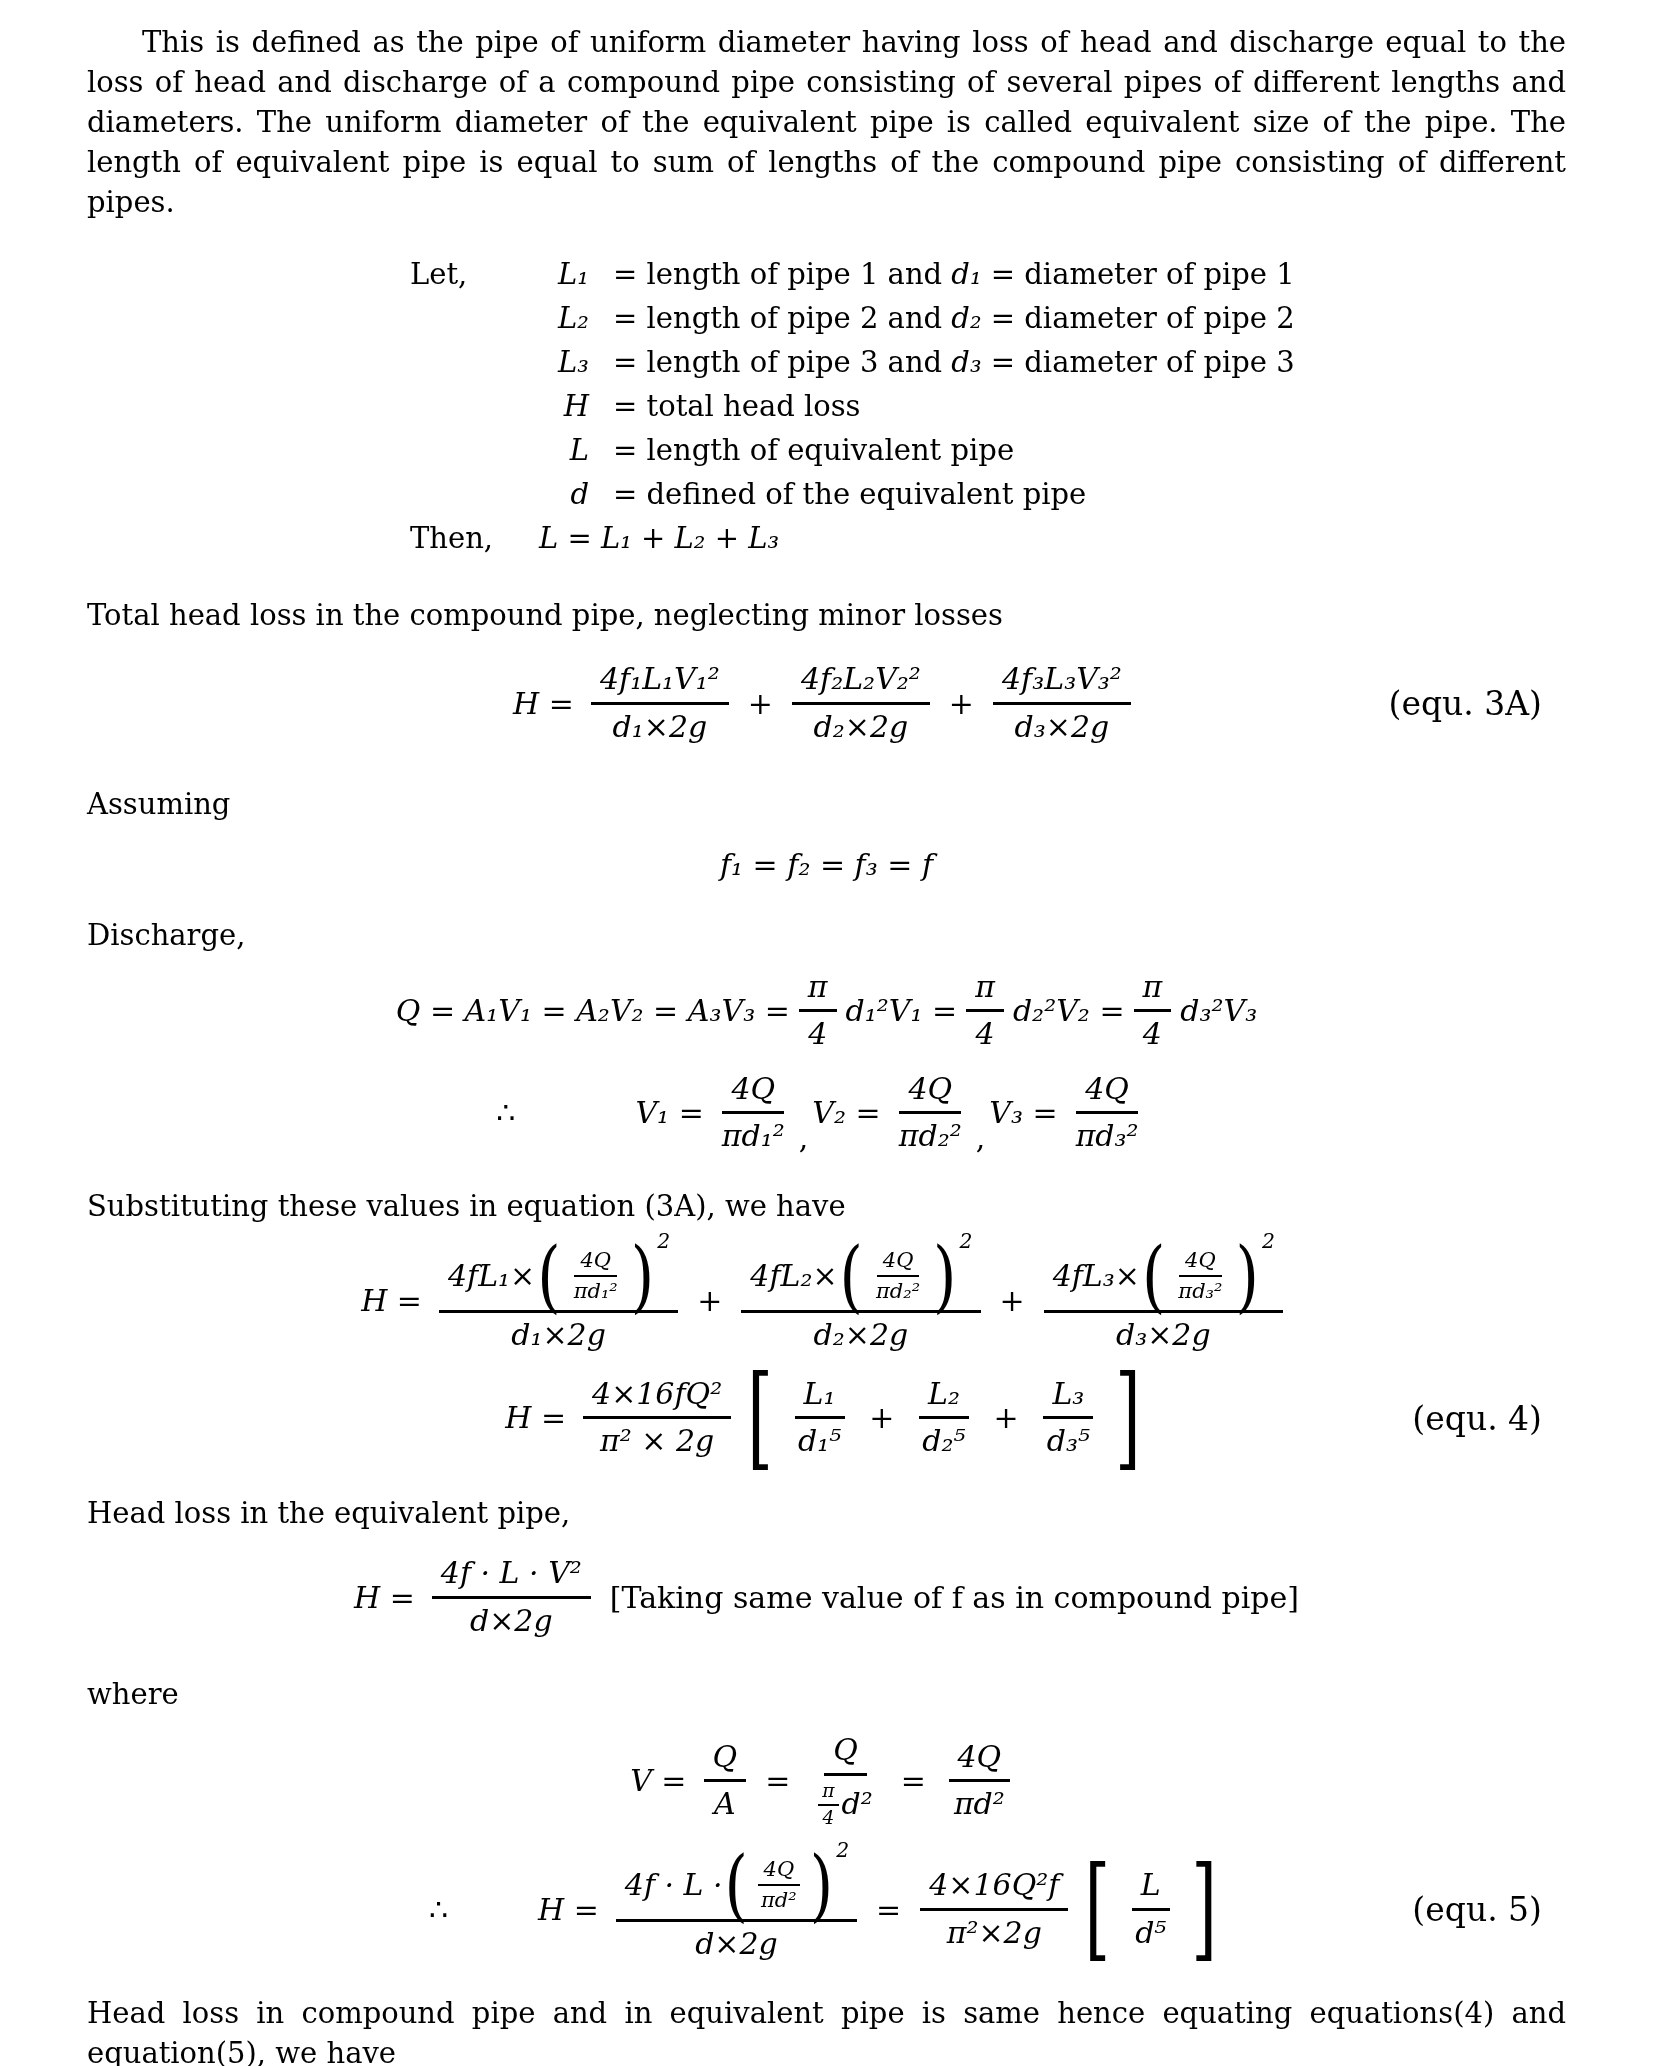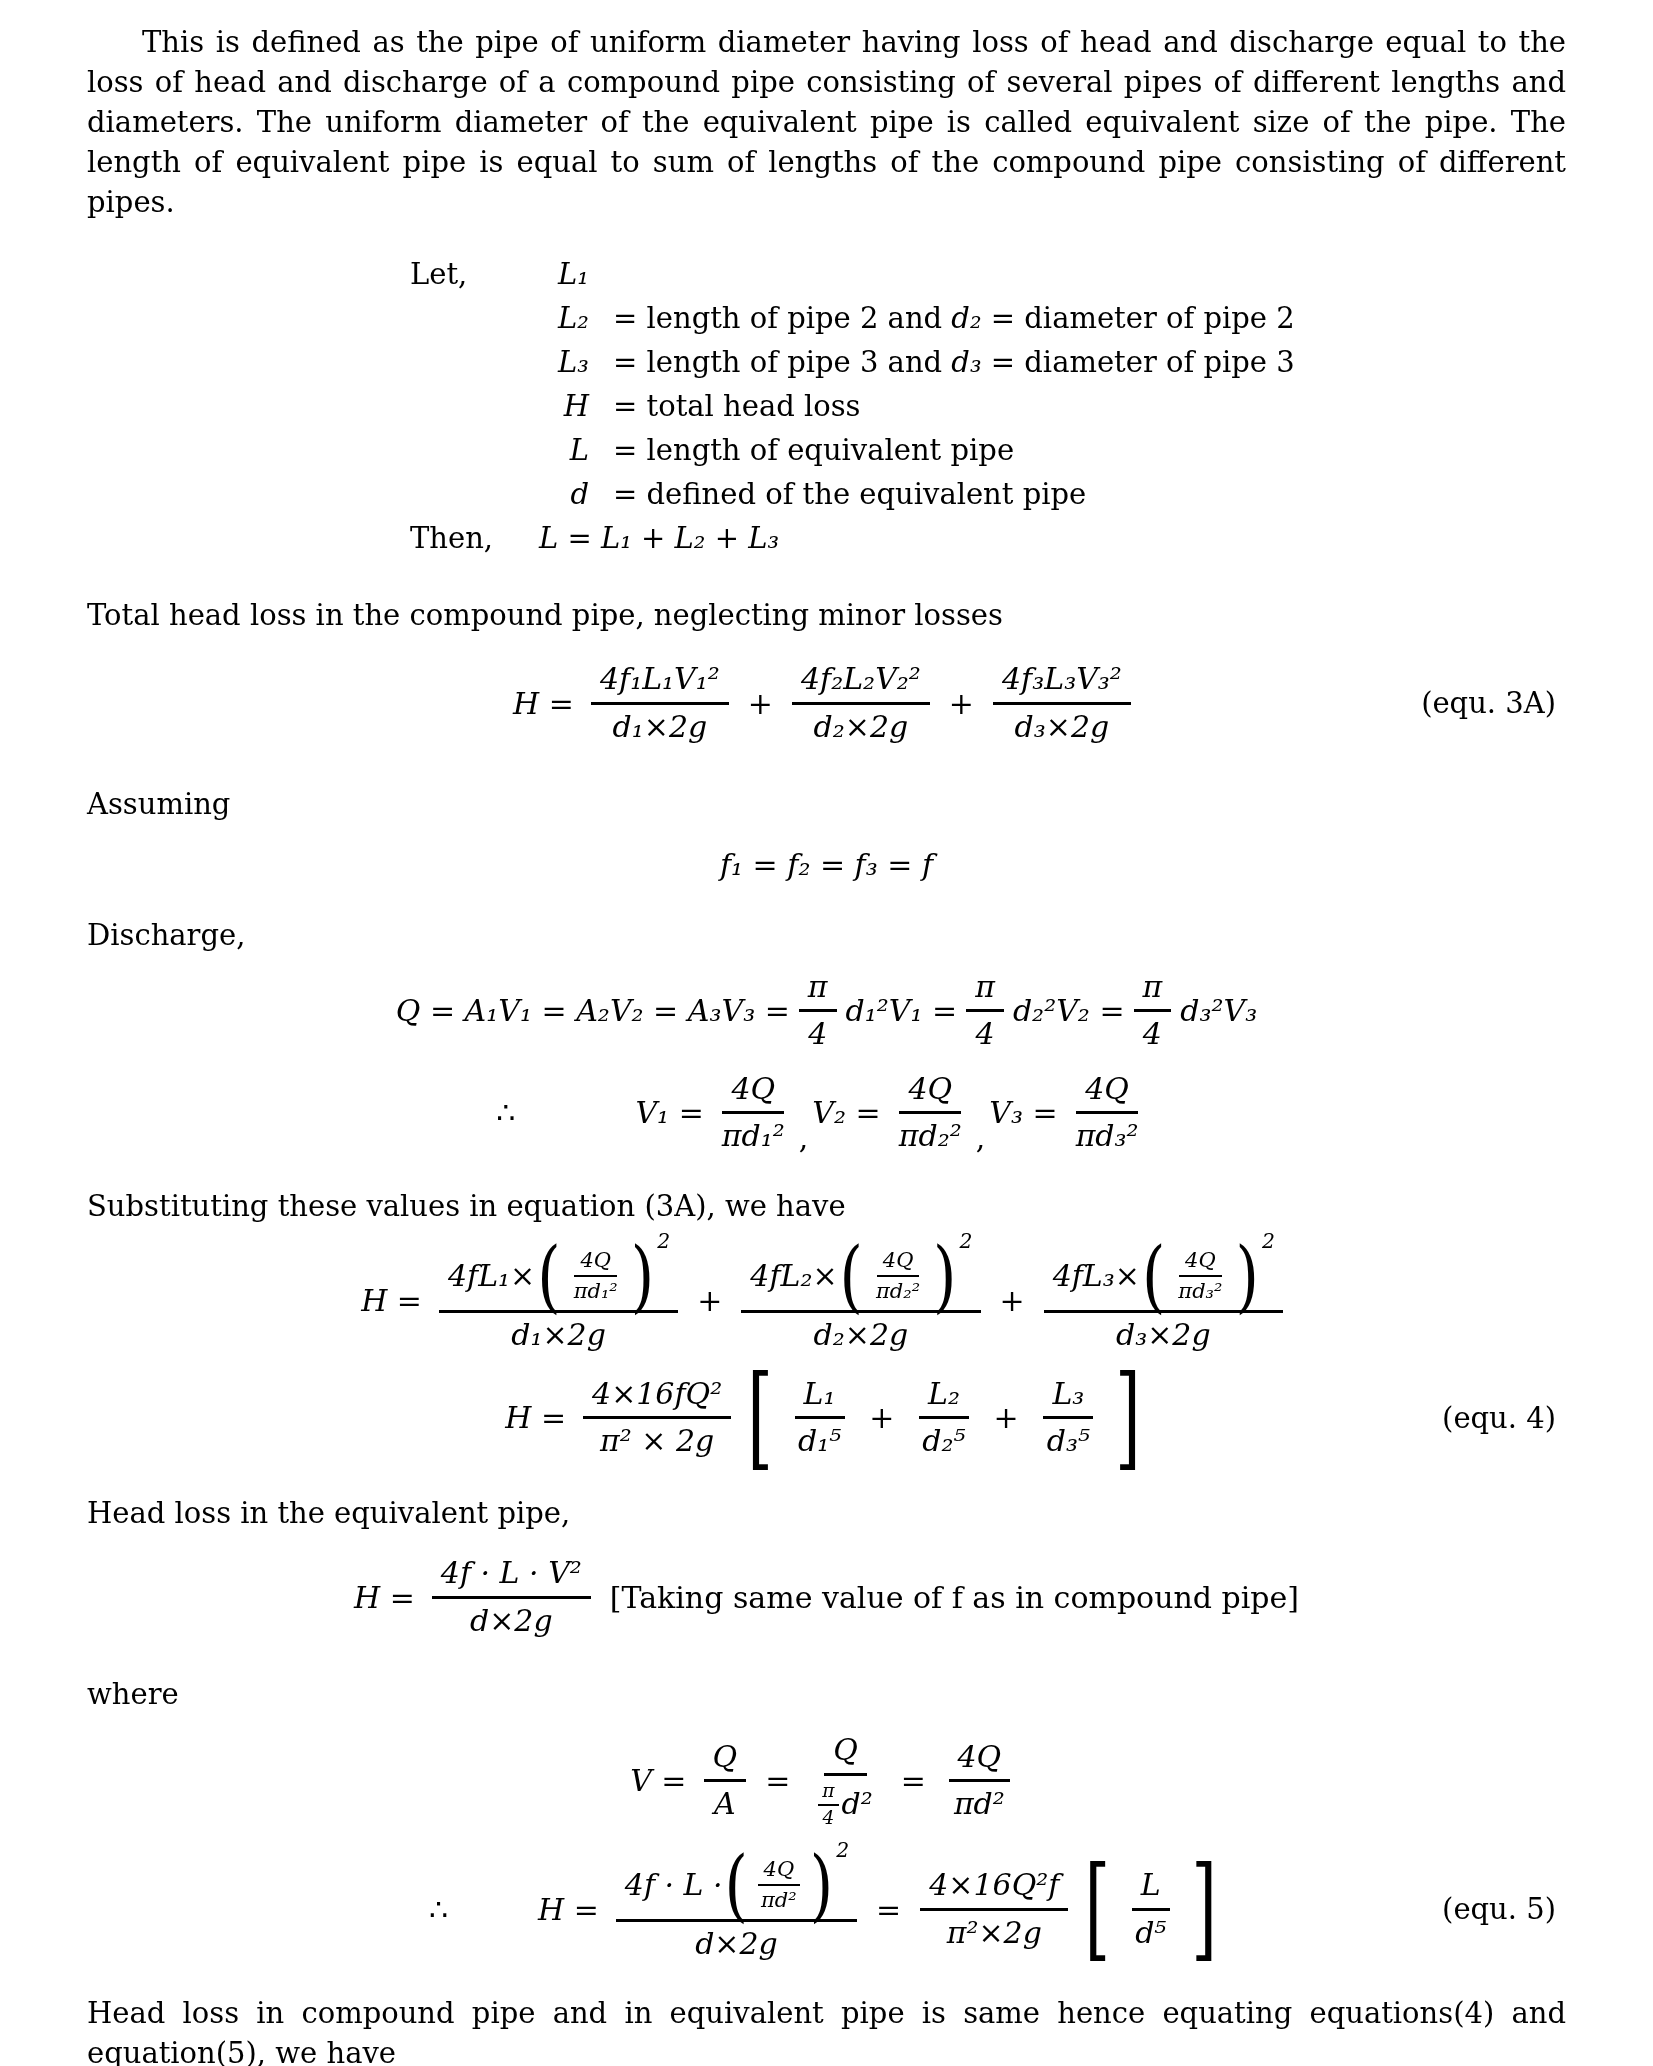--- a/index.html
+++ b/index.html
@@ -17,21 +17,21 @@
   .dlabel{font-style:normal;}
   .dvar{text-align:right;font-style:italic;}
   .dtext{font-style:normal;white-space:nowrap;}
   .dtext i{font-style:italic;}
   .thenline{grid-column:2 / 4;font-style:italic;}
 
   
   .eqrow{display:flex;justify-content:center;align-items:center;position:relative;font-size:30px;}
   .lhs{font-style:italic;margin-right:8px;white-space:nowrap;}
   .op{margin:0 10px;font-style:normal;}
-  .eqtag{position:absolute;right:22px;top:50%;transform:translateY(-50%);font-style:normal;font-size:29px;}
+  .eqtag{position:absolute;right:36px;top:50%;transform:translateY(-50%);font-style:normal;font-size:33px;}
   .tf{font-size:30px;font-style:normal;}
   .sp120{display:inline-block;width:120px;}
   .sp90{display:inline-block;width:90px;}
 
   .frac{display:inline-flex;flex-direction:column;align-items:center;text-align:center;vertical-align:middle;margin:0 9px;font-style:italic;line-height:1.22;}
   .frac > .num{padding:0 9px 4px 9px;border-bottom:3px solid #000;}
   .frac > .den{padding:4px 9px 0 9px;}
   .nrow{display:inline-flex;align-items:center;}
   .sfrac{font-size:70%;margin:0 5px;}
   .sfrac > .num{border-bottom:2px solid #000;padding:0 6px 2px 6px;}
@@ -50,20 +50,21 @@
 <body>
 
 <div class="page">
 
   <p class="body-text indent">This is defined as the pipe of uniform diameter having loss of head and discharge equal to the loss of head and discharge of a compound pipe consisting of several pipes of different lengths and diameters. The uniform diameter of the equivalent pipe is called equivalent size of the pipe. The length of equivalent pipe is equal to sum of lengths of the compound pipe consisting of different pipes.</p>
 
   <div class="defs">
     <div class="defrow">
       <span class="dlabel">Let,</span>
       <span class="dvar">L₁</span>
+      <span class="dtext"><span>= length of pipe 1 and</span> <i>d₁</i> <span>= diameter of pipe 1</span></span>
     </div>
     <div class="defrow">
       <span class="dlabel"></span>
       <span class="dvar">L₂</span>
       <span class="dtext"><span>= length of pipe 2 and</span> <i>d₂</i> <span>= diameter of pipe 2</span></span>
     </div>
     <div class="defrow">
       <span class="dlabel"></span>
       <span class="dvar">L₃</span>
       <span class="dtext"><span>= length of pipe 3 and</span> <i>d₃</i> <span>= diameter of pipe 3</span></span>

